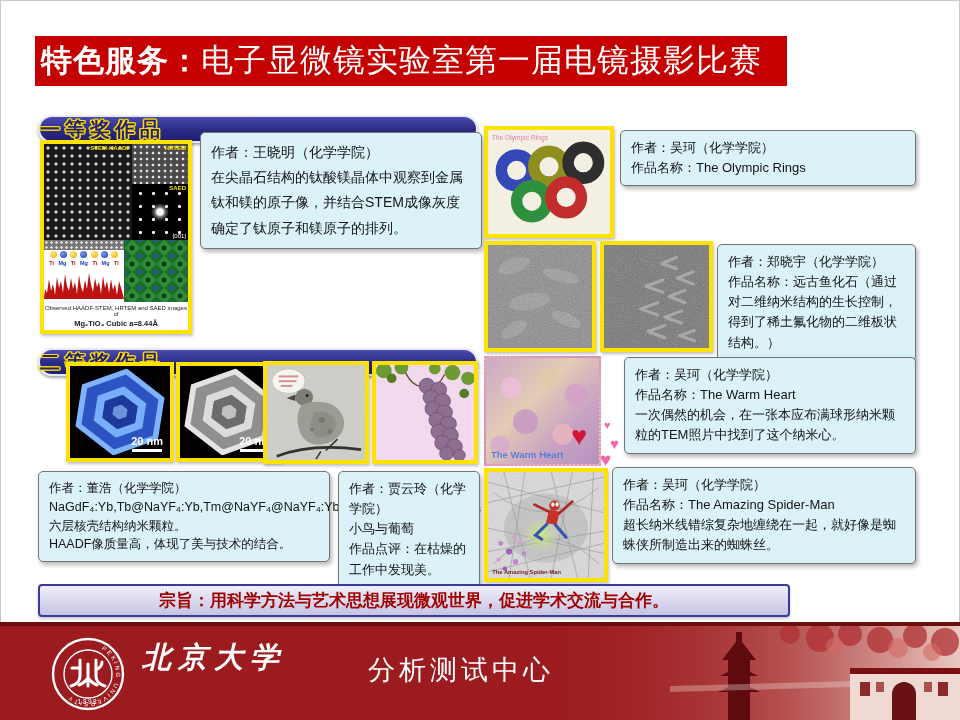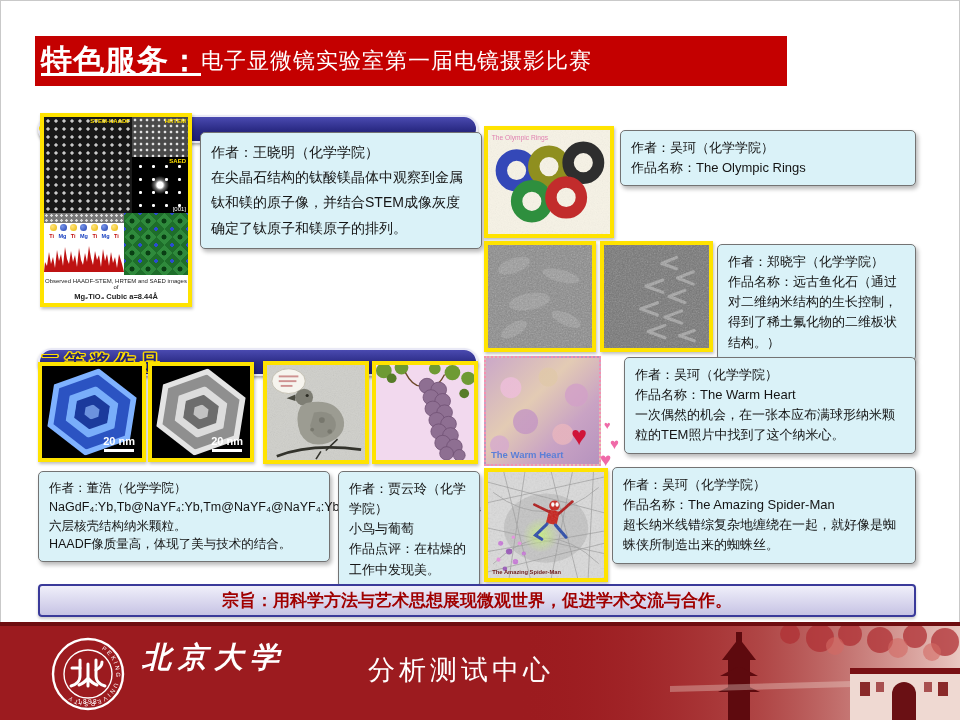--- a/index.html
+++ b/index.html
@@ -2,22 +2,22 @@
 <html><head>
 <meta charset="utf-8">
 <style>
   html,body{margin:0;padding:0;background:#fff;}
   .page{position:relative;width:960px;height:720px;background:#ffffff;overflow:hidden;
         font-family:"Liberation Sans","DejaVu Sans",sans-serif;box-shadow:inset 0 0 0 1px #c9c9c9;}
   .abs{position:absolute;}
 
   
   .title-bar{left:35px;top:36px;width:752px;height:50px;background:#C40000;display:flex;align-items:center;padding-left:6px;box-sizing:border-box;}
-  .title-prefix{color:#fff;font-weight:900;font-size:31px;letter-spacing:1px;text-decoration:underline;}
-  .title-main{color:#fff;font-weight:500;font-size:22px;letter-spacing:1px;text-align:center;}
+  .title-prefix{color:#fff;font-weight:900;font-size:31px;letter-spacing:1px;}
+  .title-main{color:#fff;font-weight:500;font-size:32px;letter-spacing:1px;text-align:center;}
 
   
   .prize-header{height:28px;background:linear-gradient(180deg,#4A4AB0 0%,#2A2A84 55%,#1F1F74 100%);
     border-radius:15px;border:2px solid #E9E9F6;box-shadow:0 2px 3px rgba(0,0,0,.35);
     display:flex;align-items:center;box-sizing:border-box;margin-top:24px;}
   .prize-header span{font-size:20px;font-weight:800;letter-spacing:5px;color:#23237C;
     text-shadow:-1.4px 0 #FFDD00,1.4px 0 #FFDD00,0 -1.4px #FFDD00,0 1.4px #FFDD00,
                 -1px -1px #FFDD00,1px -1px #FFDD00,-1px 1px #FFDD00,1px 1px #FFDD00;}
 
   
@@ -59,28 +59,28 @@
      background-image:radial-gradient(circle,#0A3F14 2.2px,transparent 2.8px),
                       radial-gradient(circle,#2B4BD0 1.6px,transparent 2.1px),
                       linear-gradient(45deg,#1E6E2A 25%,transparent 25%,transparent 75%,#1E6E2A 75%),
                       linear-gradient(-45deg,#1E6E2A 25%,transparent 25%,transparent 75%,#1E6E2A 75%);
      background-size:16px 16px,16px 16px,16px 16px,16px 16px;background-position:0 0,8px 8px,0 0,0 0;}
   .c-caption{left:0;top:158px;width:144px;height:28px;background:#fff;text-align:center;color:#222;}
   .c-cap1{font-size:6px;margin-top:3px;}
   .c-cap2{font-size:7.5px;font-weight:bold;margin-top:2px;}
 
   
-  .hexbox{background:#000;position:absolute;}
+  .hexbox{background:#000;position:absolute;margin-left:28px;}
   .hex{position:absolute;left:50%;top:50%;transform:translate(-50%,-50%) rotate(9deg);
        clip-path:polygon(50% 0,94% 26%,94% 74%,50% 100%,6% 74%,6% 26%);}
   .scale{position:absolute;right:7px;bottom:6px;color:#fff;font-size:11px;font-weight:bold;text-align:center;line-height:1.1;}
   .scale::after{content:"";display:block;width:30px;height:3px;background:#fff;margin:2px auto 0;}
 
   
-  .motto{left:38px;top:584px;width:878px;height:33px;background:linear-gradient(180deg,#F0EFFA 0%,#C6C3E4 100%);
+  .motto{left:38px;top:584px;width:752px;height:33px;background:linear-gradient(180deg,#F0EFFA 0%,#C6C3E4 100%);
      border:2px solid #3A3A9A;border-radius:4px;display:flex;align-items:center;justify-content:center;
      font-weight:bold;font-size:17px;color:#A00000;box-sizing:border-box;box-shadow:0 2px 3px rgba(0,0,0,.2);}
 
   
   .footer{left:0;top:622px;width:960px;height:98px;background:#9C1B1F;border-top:4px solid #6E0D10;box-sizing:border-box;}
   .uni-name{position:absolute;left:142px;top:12px;font-family:"Liberation Serif","DejaVu Serif",serif;
      font-weight:bold;font-style:italic;font-size:29px;color:#fff;letter-spacing:7px;}
   .center-name{position:absolute;left:368px;top:26px;font-size:27px;color:#fff;letter-spacing:4px;}
 
   
@@ -104,21 +104,21 @@
 
   <div class="abs title-bar">
     <span class="title-prefix">特色服务：</span>
     <span class="title-main">电子显微镜实验室第一届电镜摄影比赛</span>
   </div>
 
   <div class="abs prize-header" style="left:38px;top:91px;width:440px;">
     <span>一等奖作品</span>
   </div>
 
-  <div class="abs collage yb" style="left:40px;top:113px;width:152px;height:194px;">
+  <div class="abs collage yb" style="left:40px;top:140px;width:152px;height:194px;">
     <div class="c-haadf">
       <span class="c-lab">STEM-HAADF</span>
     </div>
     <div class="c-hrtem">
       <span class="c-lab">HRTEM</span>
     </div>
     <div class="c-saed">
       <span class="c-lab">SAED</span>
       <span class="c-zone">[001]</span>
     </div>

